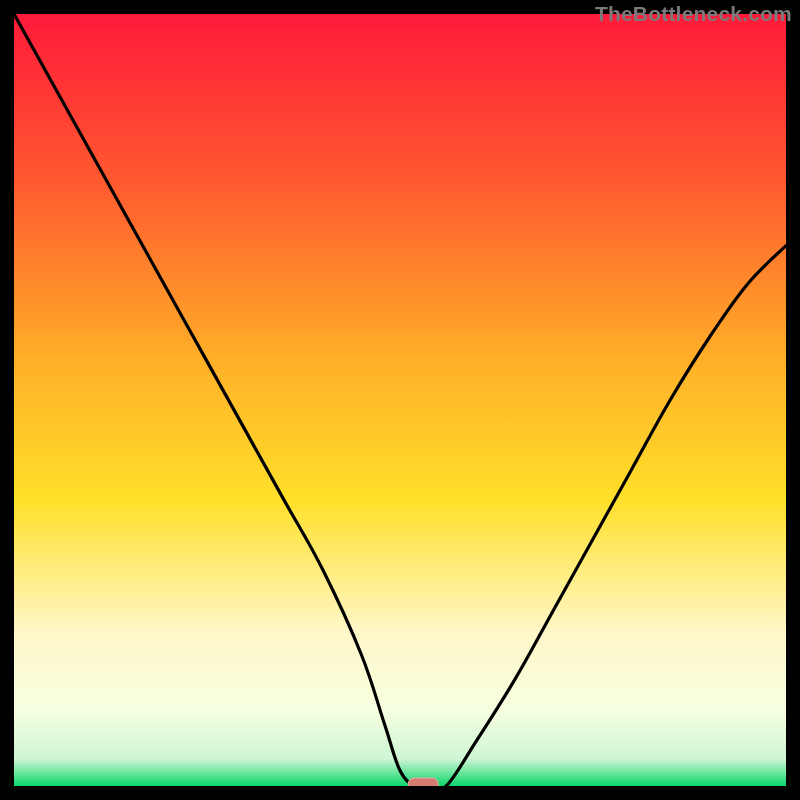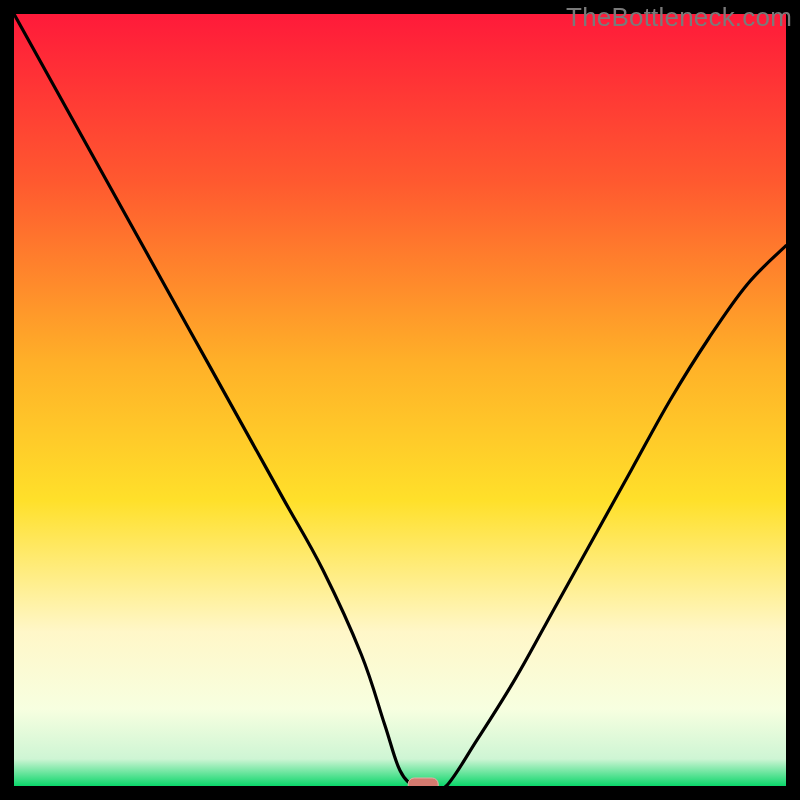--- a/index.html
+++ b/index.html
@@ -17,22 +17,22 @@
     top: 14px;
     width: 772px;
     height: 772px;
     background: #000;
   }
   .watermark {
     position: absolute;
     top: 2px;
     right: 8px;
     color: #7a7a7a;
-    font-size: 26px;
-    font-weight: 400;
+    font-size: 21px;
+    font-weight: 700;
     letter-spacing: 0.2px;
   }
   svg {
     display: block;
   }
 </style>
 </head>
 <body>
 
 <div class="frame">

